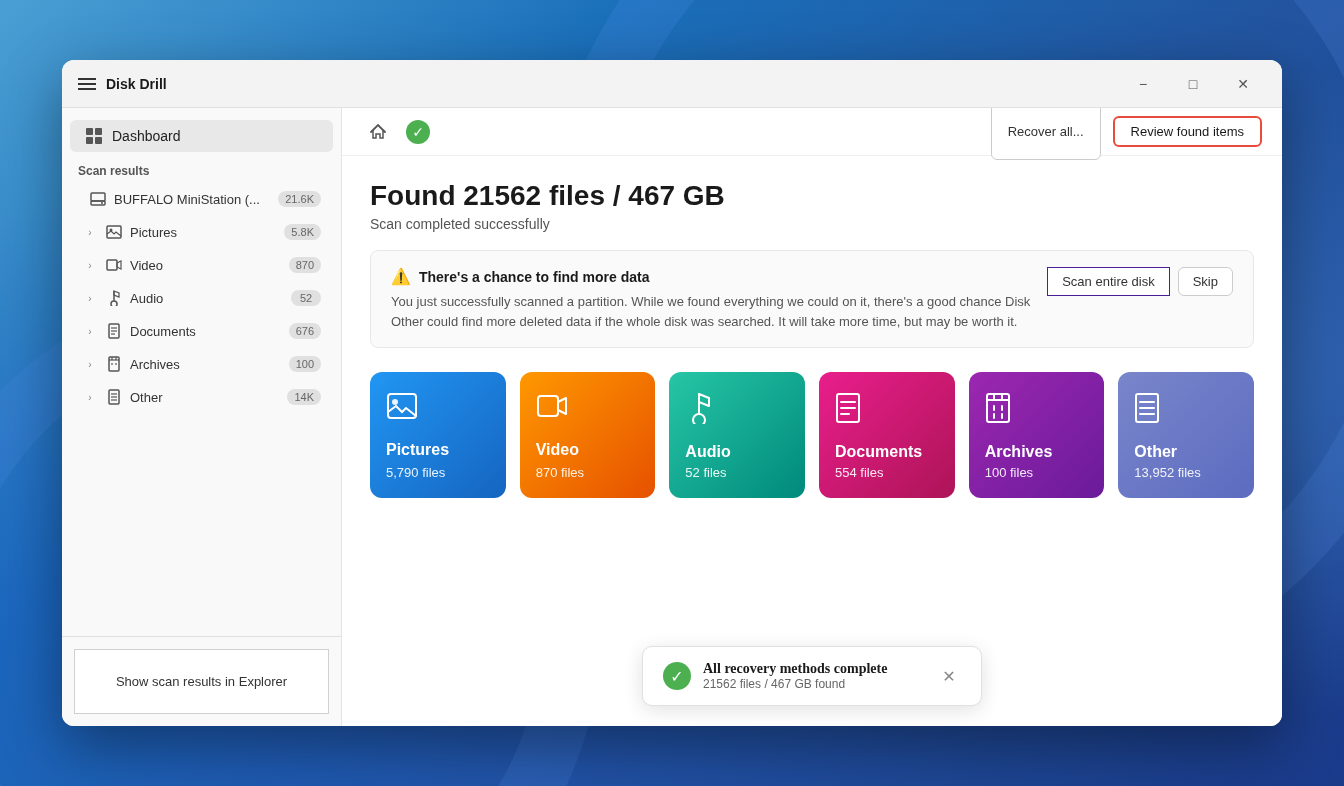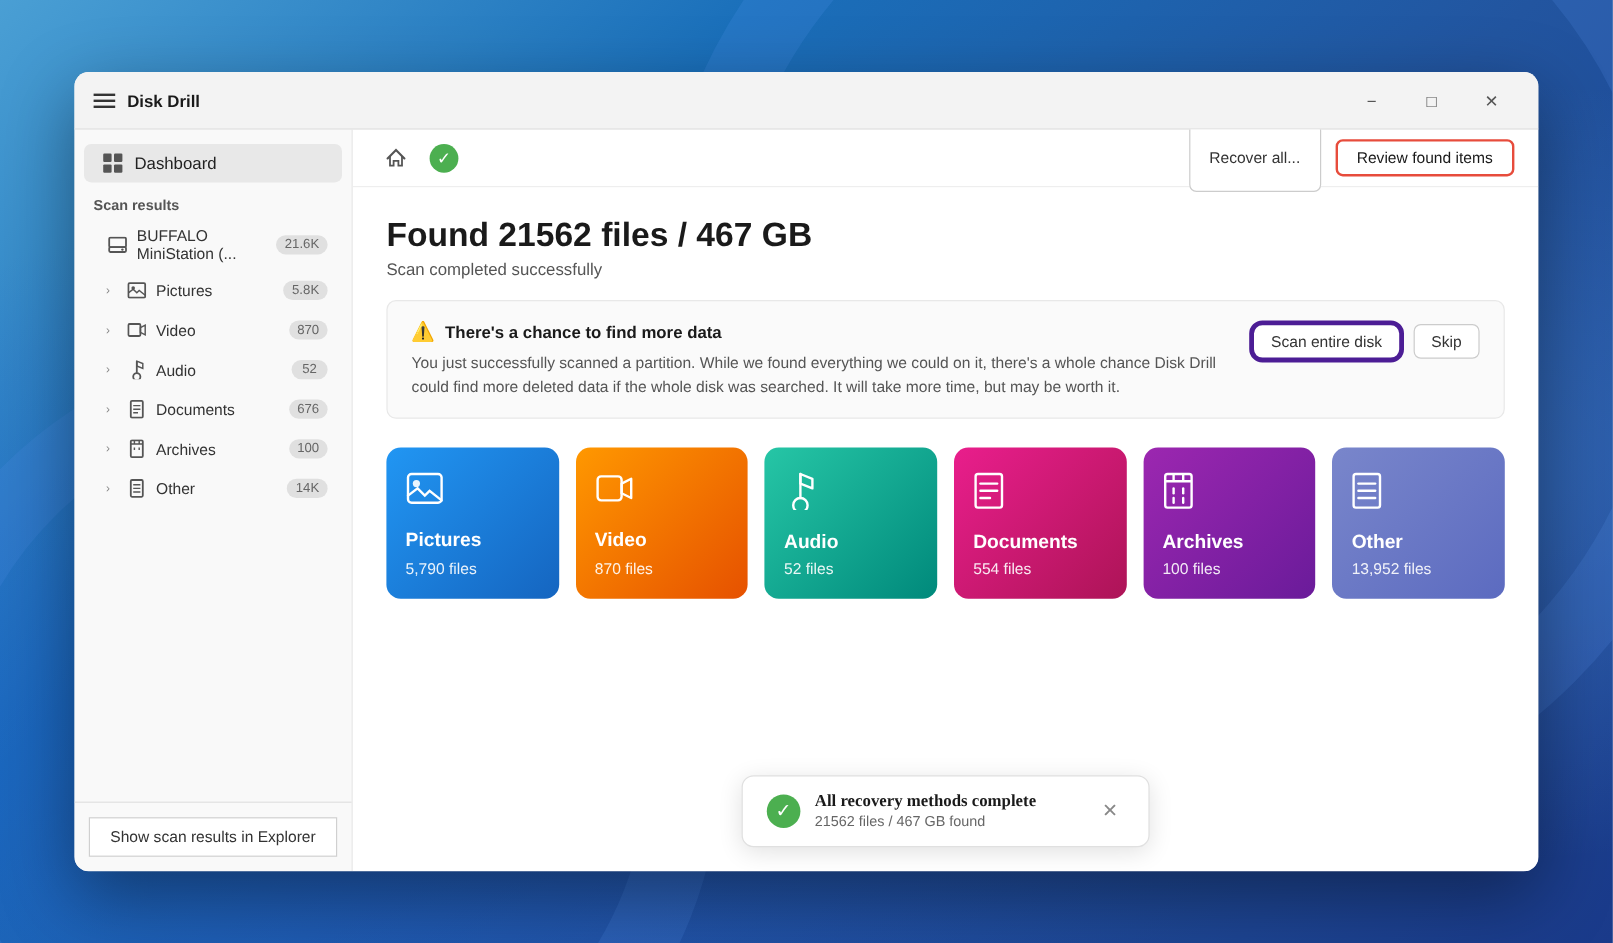--- a/index.html
+++ b/index.html
@@ -99,21 +99,21 @@
 
     
     .body {
       display: flex;
       flex: 1;
       overflow: hidden;
     }
 
     
     .sidebar {
-      width: 232px;
+      width: 280px;
       background: #f9f9f9;
       border-right: 1px solid #e5e5e5;
       display: flex;
       flex-direction: column;
       flex-shrink: 0;
     }
     .sidebar-nav {
       flex: 1;
       overflow-y: auto;
       padding: 8px 0;
@@ -202,21 +202,21 @@
       cursor: pointer;
       border-radius: 6px;
       margin: 1px 8px;
     }
     .sidebar-footer {
       padding: 12px;
       border-top: 1px solid #e0e0e0;
     }
     .show-explorer-btn {
       width: 100%;
-      padding: 8px;
+      padding: 24px;
       background: white;
       border: 1px solid #d0d0d0;
       border-radius: 0;
       font-size: 13px;
       color: #333;
       cursor: pointer;
       text-align: center;
     }
 
     
@@ -332,22 +332,22 @@
     }
     .warning-actions {
       display: flex;
       gap: 8px;
       align-items: center;
       flex-shrink: 0;
     }
     .scan-entire-btn {
       padding: 6px 14px;
       background: white;
-      border: 4px solid #4c1d95;
-      border-radius: 11px;
+      border: 1px solid #4c1d95;
+      border-radius: 0;
       font-size: 13px;
       color: #333;
       cursor: pointer;
       white-space: nowrap;
     }
     .skip-btn {
       padding: 6px 14px;
       background: white;
       border: 1px solid #ccc;
       border-radius: 6px;
@@ -609,21 +609,21 @@
       <div class="content-area">
         <h1 class="found-title">Found 21562 files / 467 GB</h1>
         <p class="scan-success">Scan completed successfully</p>
 
         <div class="warning-banner">
           <div class="warning-content">
             <div class="warning-title">
               <span class="warning-icon">⚠️</span>
               <span>There's a chance to find more data</span>
             </div>
-            <p class="warning-text">You just successfully scanned a partition. While we found everything we could on it, there's a whole chance Disk Drill could find more deleted data if the whole disk was searched. It will take more time, but may be worth it.</p>
+            <p class="warning-text">You just successfully scanned a partition. While we found everything we could on it, there's a good chance Disk Other could find more deleted data if the whole disk was searched. It will take more time, but may be worth it.</p>
           </div>
           <div class="warning-actions">
             <button class="scan-entire-btn">Scan entire disk</button>
             <button class="skip-btn">Skip</button>
           </div>
         </div>
 
         <div class="category-grid">
           <div class="category-card card-pictures">
             <div class="card-icon">

